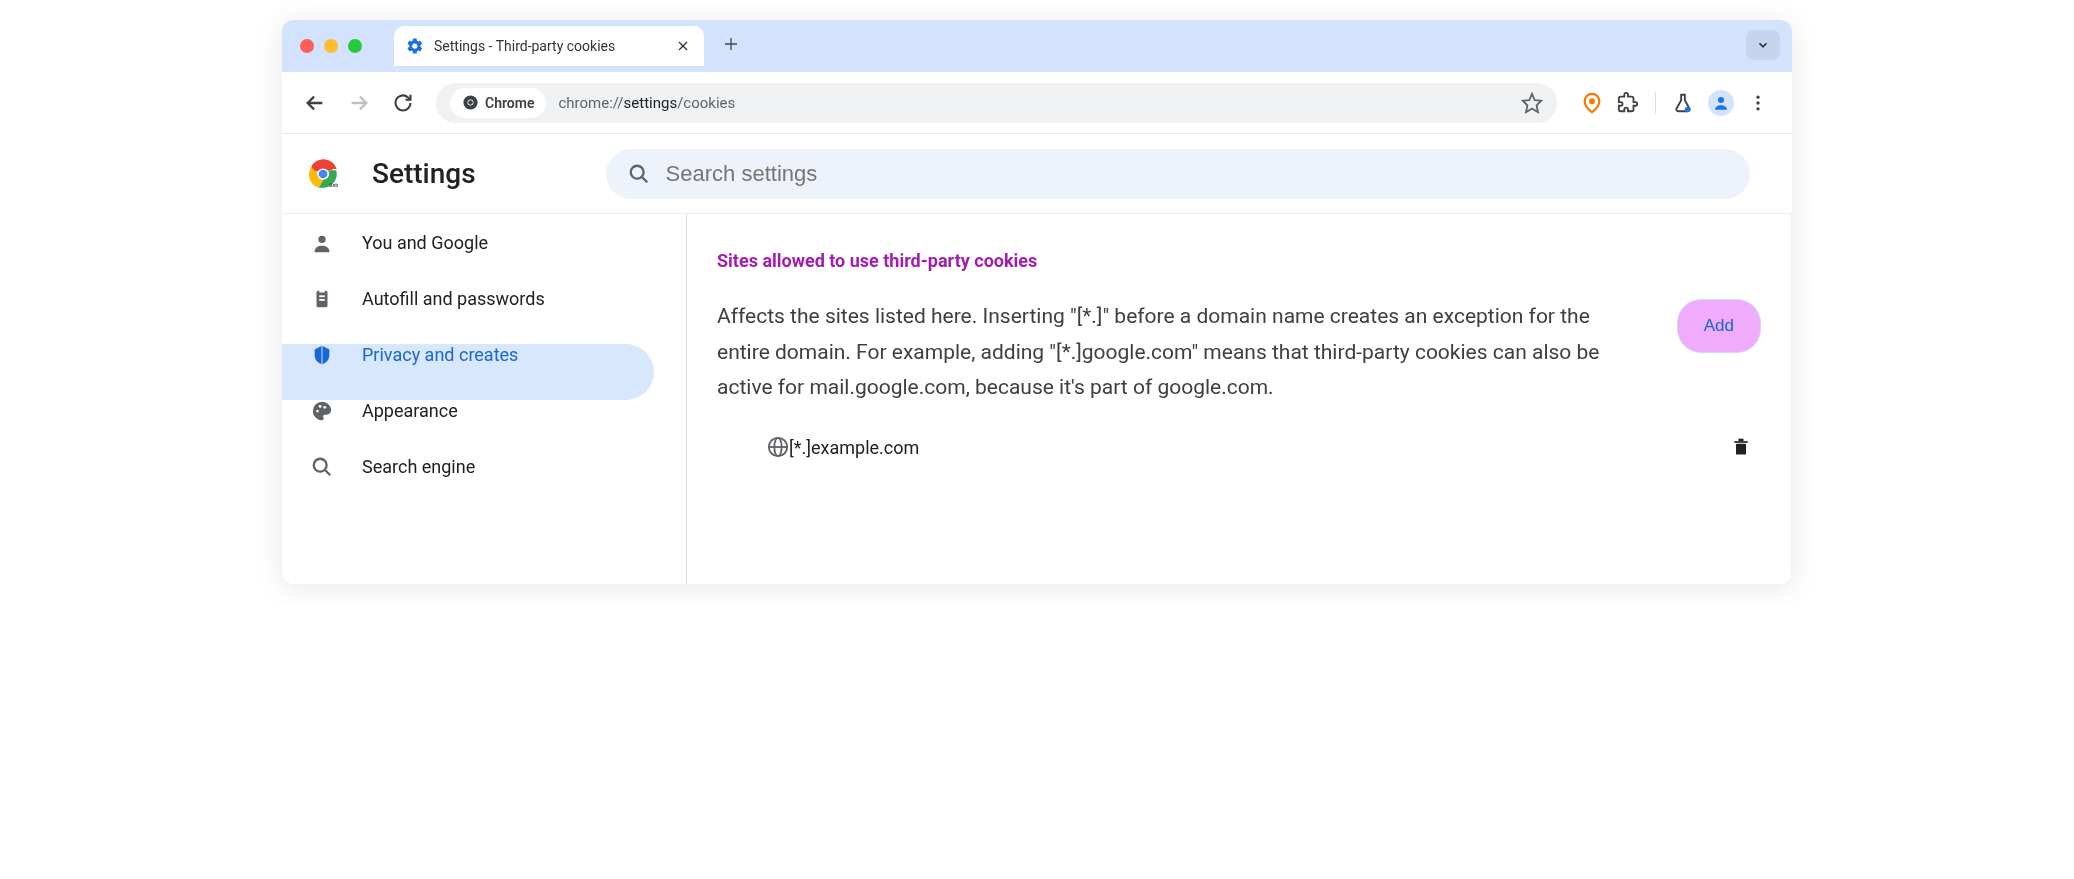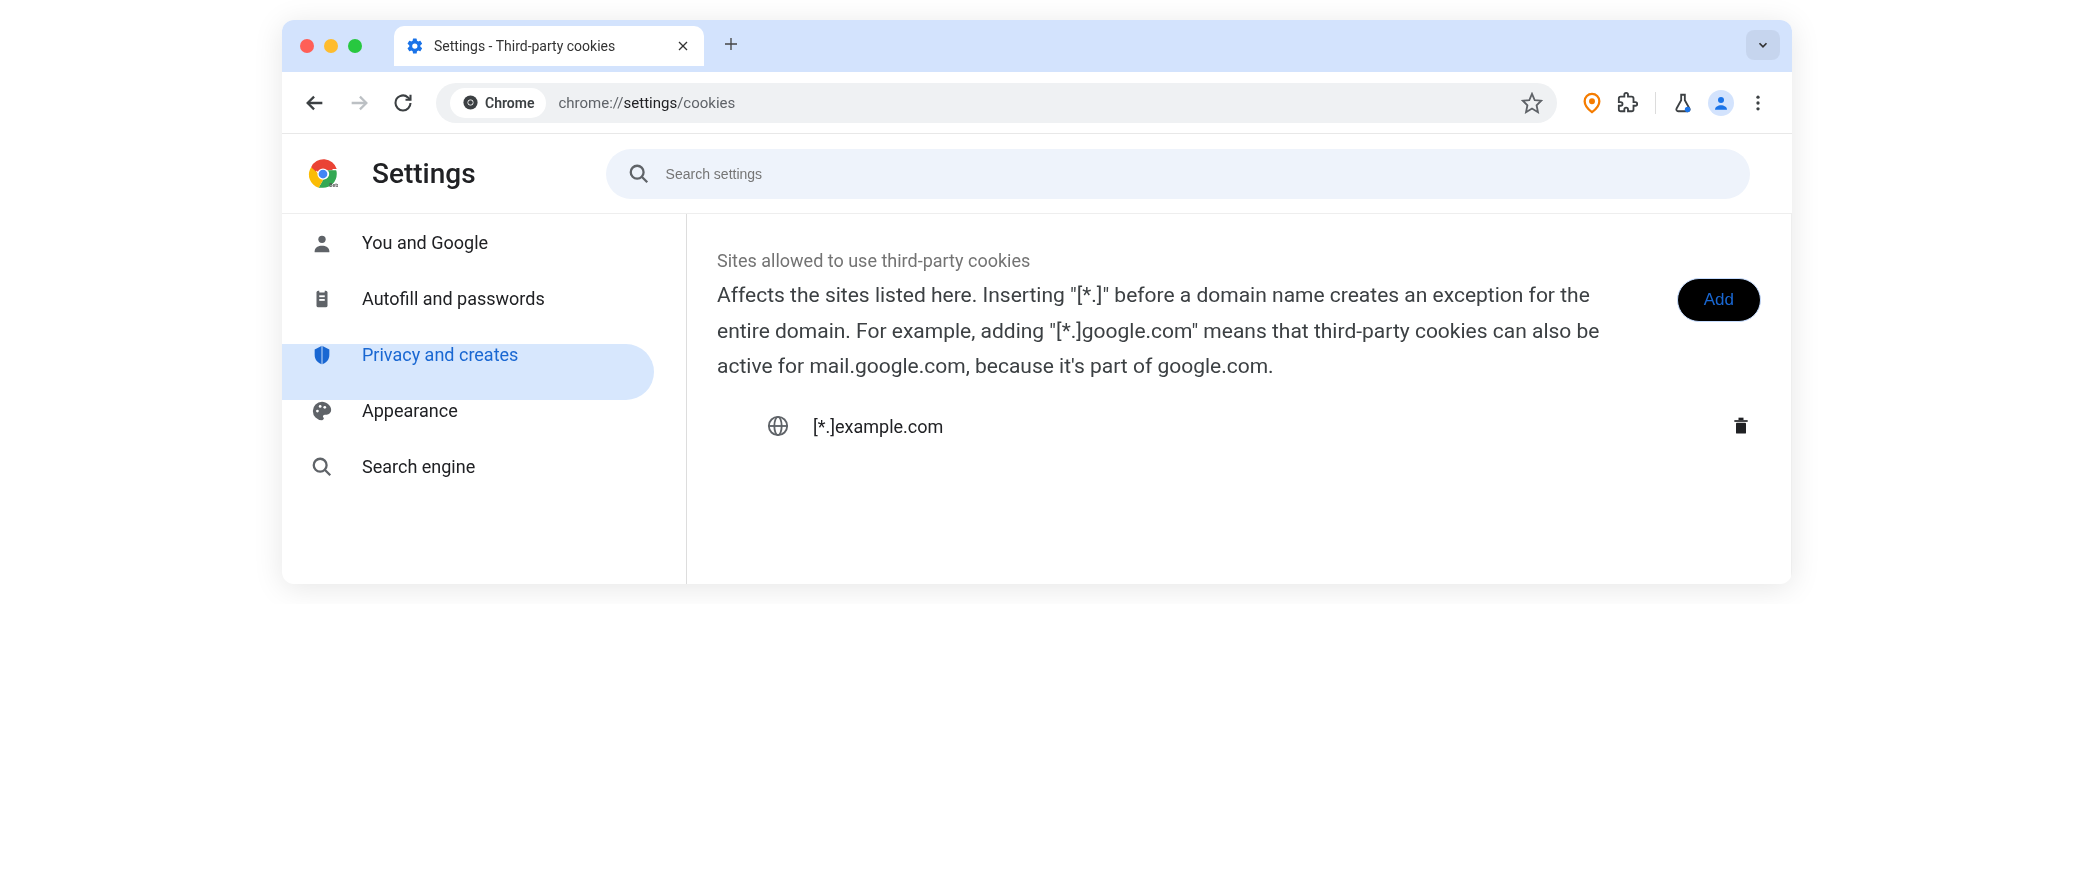--- a/index.html
+++ b/index.html
@@ -51,34 +51,34 @@
   .url { font-size:15px; color:#5f6368; flex:1; white-space:nowrap; }
   .url .dark { color:#202124; }
   .star { color:#5f6368; }
   .ext-icons { display:flex; align-items:center; gap:14px; padding:0 10px; }
   .ext-icons .sep { width:1px; height:22px; background:#dcdcdc; margin:0 2px; }
   .avatar { width:26px; height:26px; border-radius:50%; background:#d3e3fd; display:flex; align-items:center; justify-content:center; }
   
   .settings-header { height:80px; display:flex; align-items:center; padding:0 26px; gap:30px; border-bottom:1px solid #eee; }
   .settings-title { font-size:28px; font-weight:500; color:#202124; margin-left:4px; }
   .search-settings { flex:1; height:50px; background:#eef3fb; border-radius:26px; display:flex; align-items:center; padding:0 22px; gap:16px; margin-left:100px; margin-right:16px; }
-  .search-settings input { border:none; background:transparent; font-size:14px; color:#5f6368; outline:none; flex:1; }
+  .search-settings input { border:none; background:transparent; font-size:22px; color:#5f6368; outline:none; flex:1; }
   
   .body { display:flex; height:370px; }
   .sidebar { width:405px; border-right:1px solid #ddd; padding-top:18px; }
   .side-item { display:flex; align-items:flex-start; gap:28px; height:56px; padding:0 28px; font-size:18px; color:#202124; cursor:pointer; border-radius:0 28px 28px 0; margin-right:32px; }
   .side-item .sicon { width:24px; display:flex; justify-content:center; color:#5f6368; }
   .side-item.active { background:#d7e7fd; color:#1967d2; }
   .side-item.active .sicon { color:#1967d2; }
   .main { flex:1; padding:36px 30px 0 30px; overflow:hidden; border-right:1px solid #eee; margin-right: 0px;}
-  .section-title { font-size:18px; font-weight:400; color:#737373; margin-bottom:7px; }
+  .section-title { font-size:18px; font-weight:700; color:#a21caf; margin-bottom:28px; }
   .row { display:flex; align-items:flex-start; gap:40px; }
   .desc { font-size:21px; color:#3c4043; line-height:1.7; flex:1; }
-  .add-btn { border:1px solid #c7ddff; color:#1967d2; background:#000000; border-radius:24px; height:44px; padding:0 26px; font-size:17px; font-weight:500; cursor:pointer; }
-  .site-row { display:flex; align-items:center; gap:24px; margin-top:30px; padding-left:50px; }
+  .add-btn { border:1px solid #c7ddff; color:#1967d2; background:#f0abfc; border-radius:24px; height:54px; padding:0 26px; font-size:17px; font-weight:500; cursor:pointer; }
+  .site-row { display:flex; align-items:center; margin-top:30px; padding-left:50px; }
   .site-row .globe { color:#5f6368; }
   .site-row .domain { font-size:18px; color:#202124; flex:1; }
   .site-row .trash { color:#202124; cursor:pointer; margin-right:10px; }
   svg { display:block; }
 </style>
 </head>
 <body>
 
 <div class="window">
 

